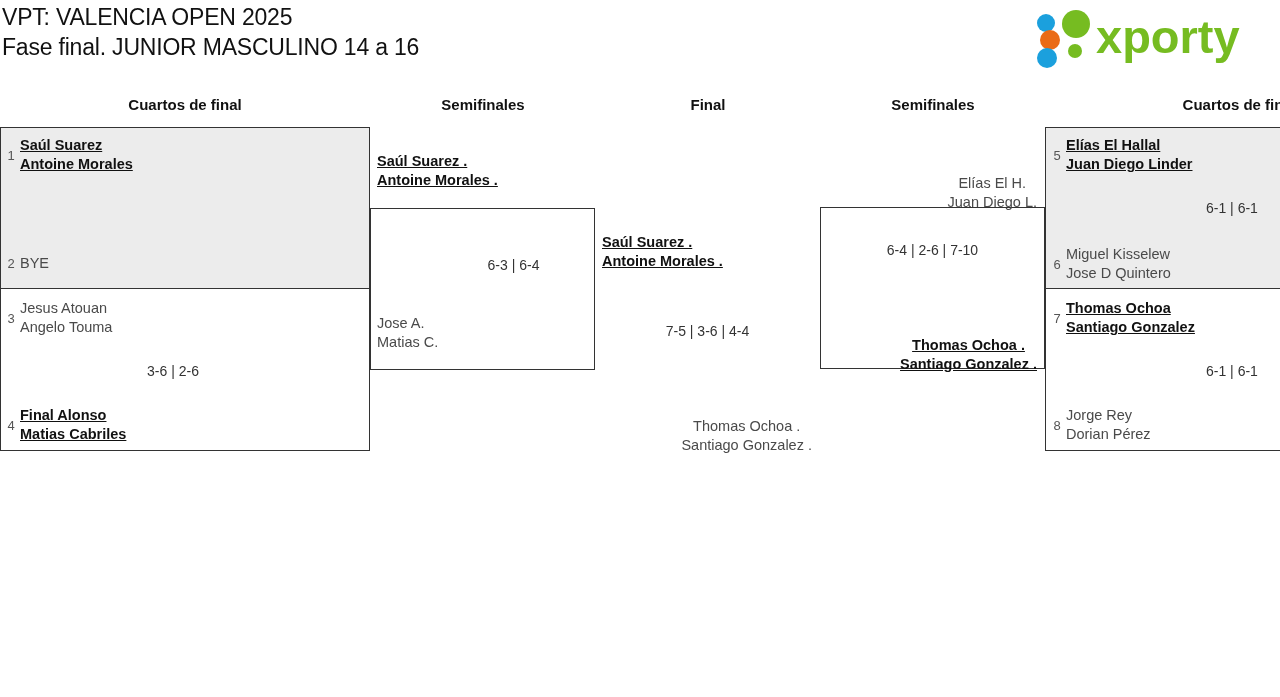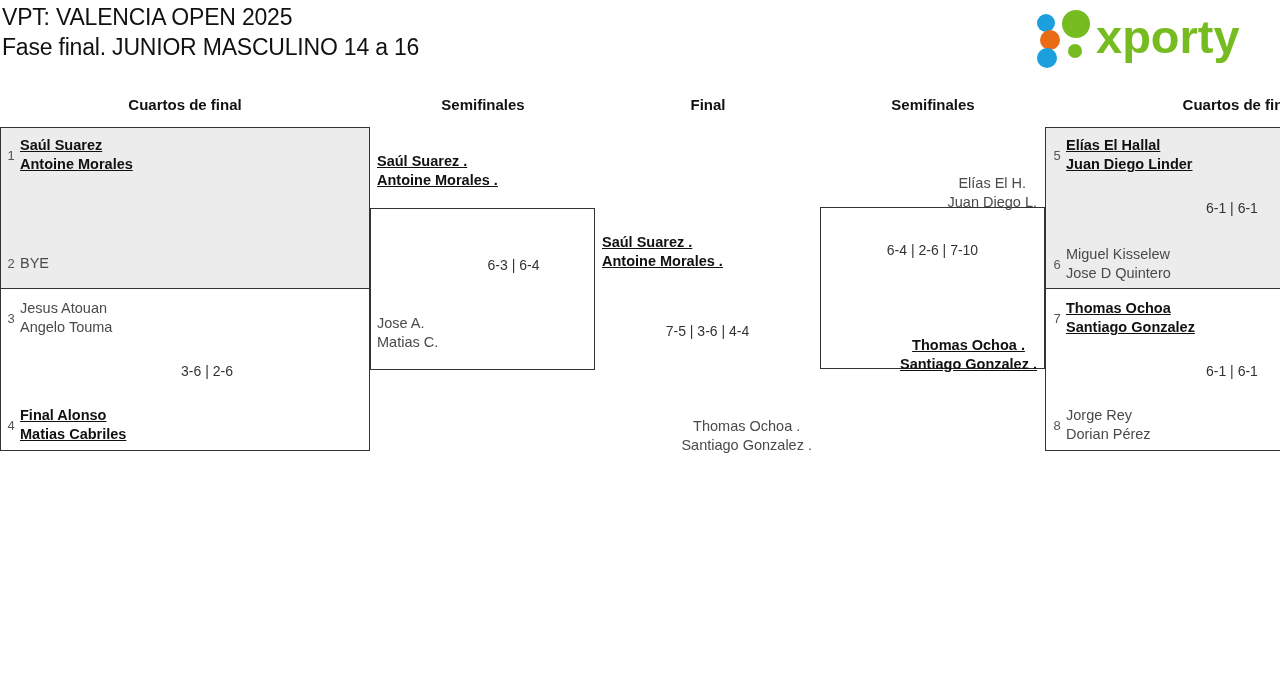--- a/index.html
+++ b/index.html
@@ -152,21 +152,21 @@
 </div>
 
 <div class="slot" style="left:2px;top:403px;width:360px;height:44px;">
   <span class="seed">4</span>
   <span class="names winner">
     <span>Final Alonso</span><br>
     <span>Matias Cabriles</span>
   </span>
 </div>
 
-<div class="score center" style="left:0px;top:363px;width:346px;margin-left:34px;">3-6 | 2-6</div>
+<div class="score center" style="left:0px;top:363px;width:346px;">3-6 | 2-6</div>
 
 <div class="match-box" style="left:370px;top:208px;width:225px;height:162px;"></div>
 
 <div class="slot" style="left:377px;top:149px;width:215px;height:44px;">
   <span class="names winner">
     <span>Saúl Suarez .</span><br>
     <span>Antoine Morales .</span>
   </span>
 </div>
 

